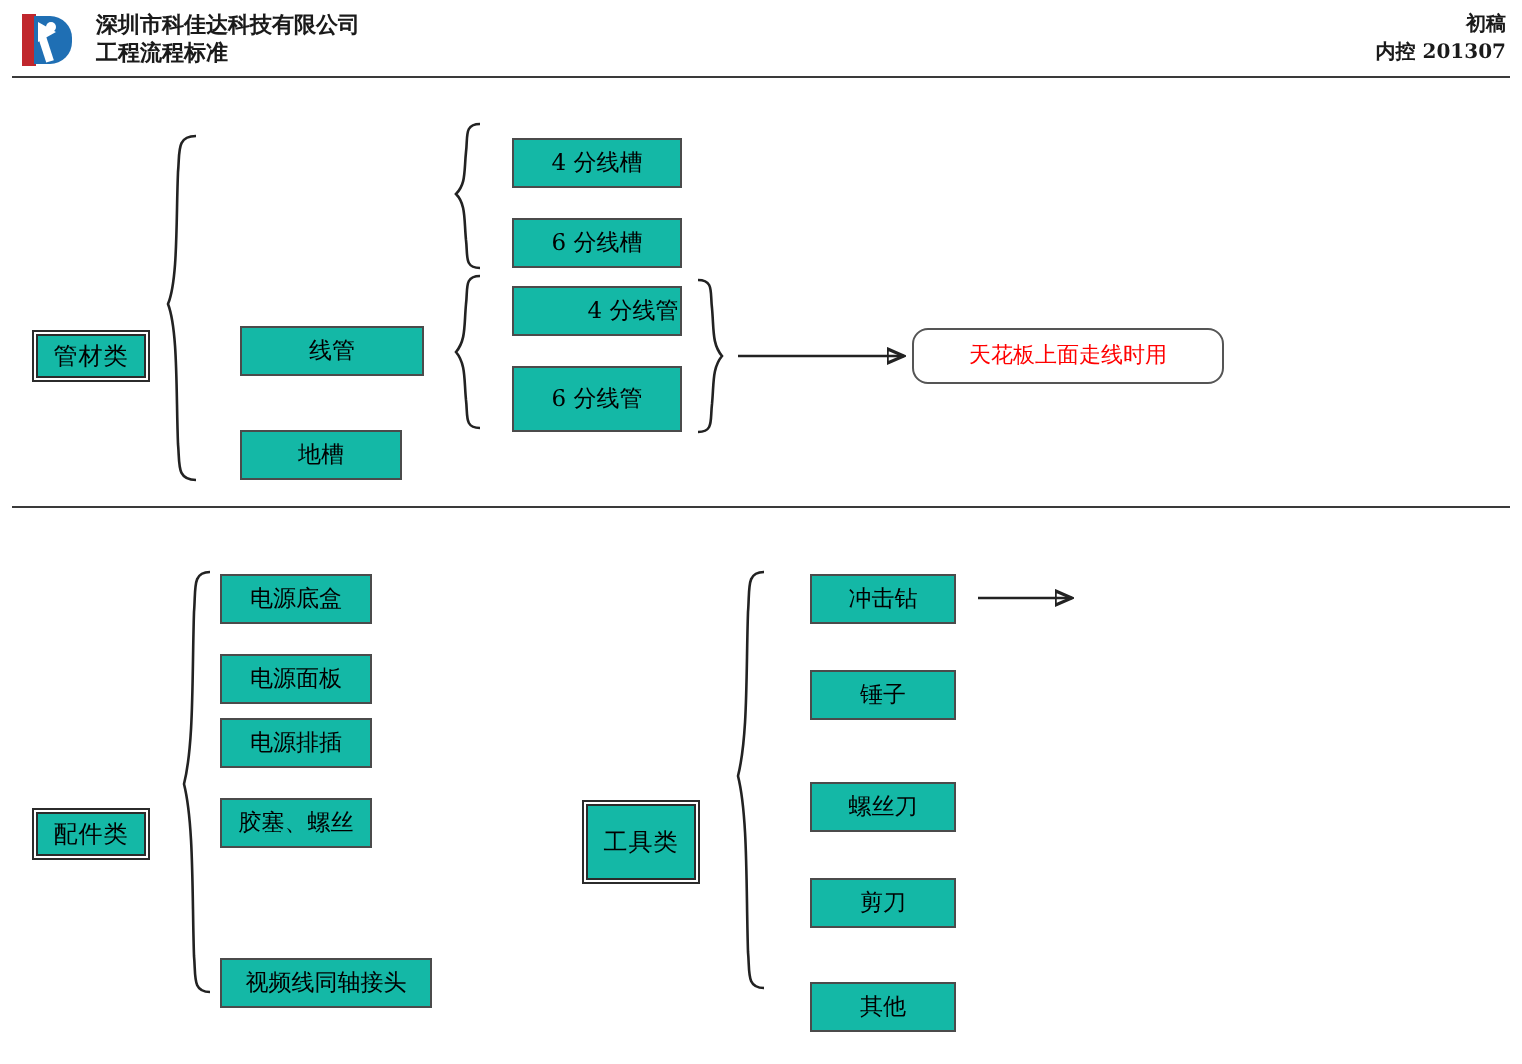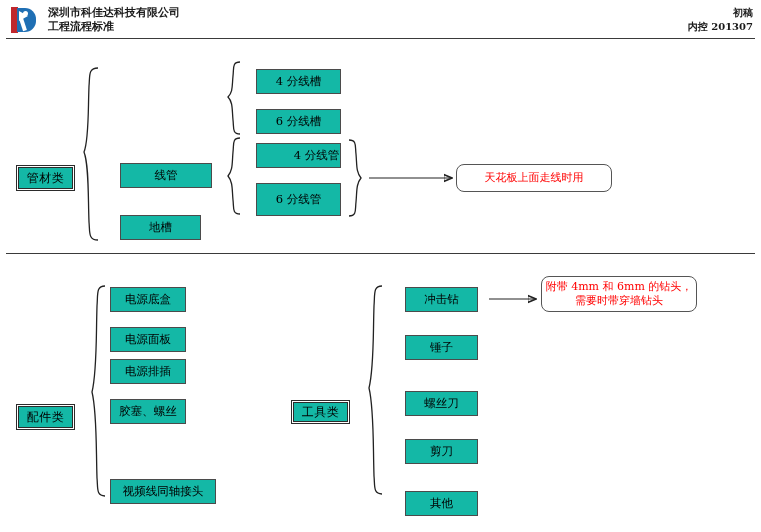--- a/index.html
+++ b/index.html
@@ -141,30 +141,28 @@
   <div class="note" style="left:456px; top:164px; width:156px; height:28px;">天花板上面走线时用</div>
 
   <div class="box cat" style="left:16px; top:379px; width:59px; height:26px;">配件类</div>
 
   <div class="box" style="left:110px; top:287px; width:76px; height:25px;">电源底盒</div>
   <div class="box" style="left:110px; top:327px; width:76px; height:25px;">电源面板</div>
   <div class="box" style="left:110px; top:359px; width:76px; height:25px;">电源排插</div>
   <div class="box" style="left:110px; top:399px; width:76px; height:25px;">胶塞、螺丝</div>
   <div class="box" style="left:110px; top:479px; width:106px; height:25px;">视频线同轴接头</div>
 
-  <div class="box cat" style="left:291px; top:375px; width:59px; height:24px;">工具类</div>
+  <div class="box cat" style="left:291px; top:375px; width:59px; height:42px;">工具类</div>
 
   <div class="box" style="left:405px; top:287px; width:73px; height:25px;">冲击钻</div>
   <div class="box" style="left:405px; top:335px; width:73px; height:25px;">锤子</div>
   <div class="box" style="left:405px; top:391px; width:73px; height:25px;">螺丝刀</div>
   <div class="box" style="left:405px; top:439px; width:73px; height:25px;">剪刀</div>
   <div class="box" style="left:405px; top:479px; width:73px; height:25px;margin-top:12px;">其他</div>
 
-  <div class="note" style="left:541px; top:276px; width:156px; height:36px;">附带 4mm 和 6mm 的钻头，
-需要时带穿墙钻头</div>
 
   <svg class="vec" viewBox="0 0 761 532">
     <defs>
       <marker id="ah" markerWidth="8" markerHeight="8" refX="7" refY="4" orient="auto">
         <path d="M0,1 L7,4 L0,7 z" fill="#222" stroke="none"></path>
       </marker>
     </defs>
 
     <path d="M98,68 C88,68 90,76 89,86 C88,110 89,140 84,152
              C89,165 88,196 89,222 C90,232 88,240 98,240"></path>

